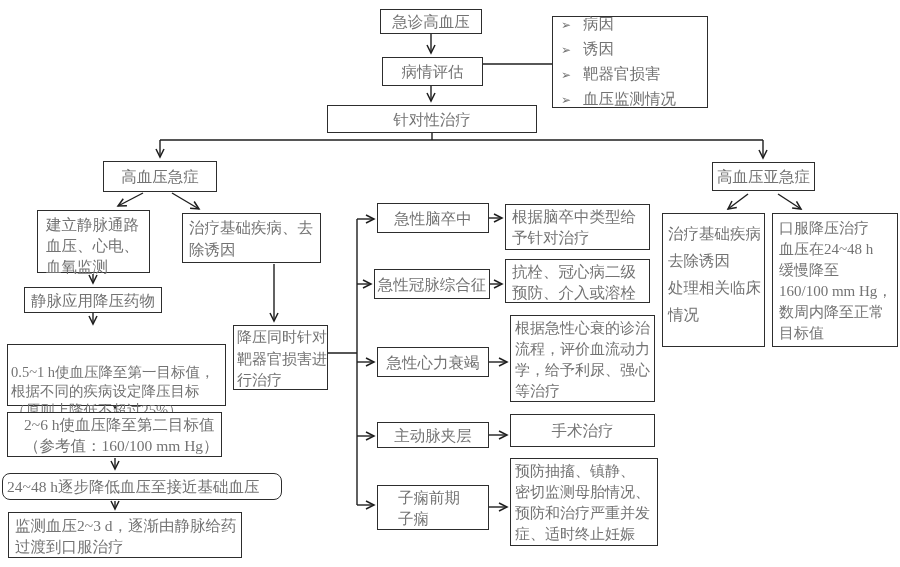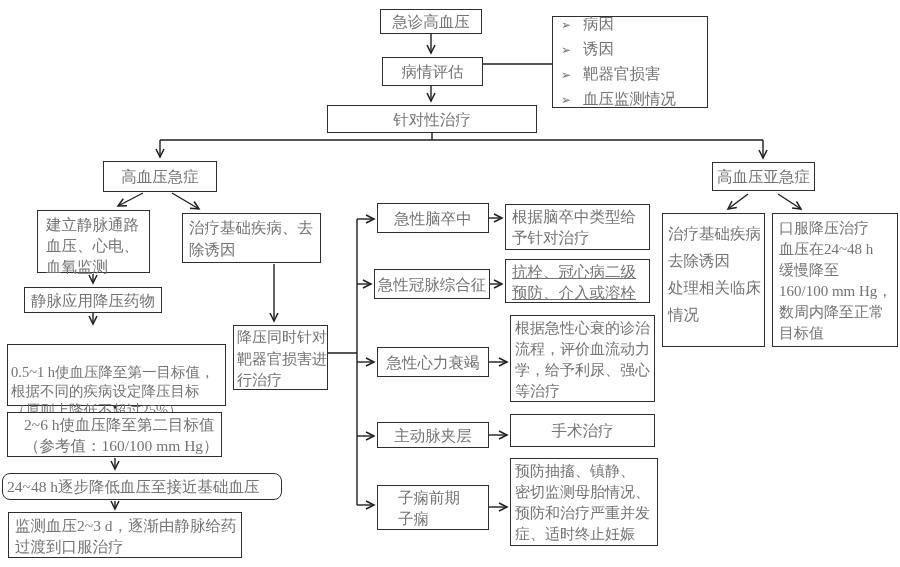--- a/index.html
+++ b/index.html
@@ -140,21 +140,21 @@
 靶器官损害进
 行治疗</div>
 
   <div class="box center" style="left:377px;top:203px;width:112px;height:30px;">急性脑卒中</div>
 
   <div class="box" style="left:505px;top:204px;width:145px;height:46px;padding:1px 6px;">根据脑卒中类型给
 予针对治疗</div>
 
   <div class="box center" style="left:374px;top:269px;width:116px;height:30px;">急性冠脉综合征</div>
 
-  <div class="box" style="left:505px;top:259px;width:145px;height:44px;padding:1px 6px;text-decoration:underline;">抗栓、冠心病二级
+  <div class="box" style="left:505px;top:259px;width:145px;height:44px;padding:1px 6px;">抗栓、冠心病二级
 预防、介入或溶栓</div>
 
   <div class="box center" style="left:377px;top:347px;width:112px;height:30px;">急性心力衰竭</div>
 
   <div class="box center" style="left:377px;top:422px;width:112px;height:26px;">主动脉夹层</div>
 
   <div class="box" style="left:510px;top:315px;width:145px;height:87px;font-size:15px;line-height:21px;padding:2px 4px;">根据急性心衰的诊治
 流程，评价血流动力
 学，给予利尿、强心
 等治疗</div>

